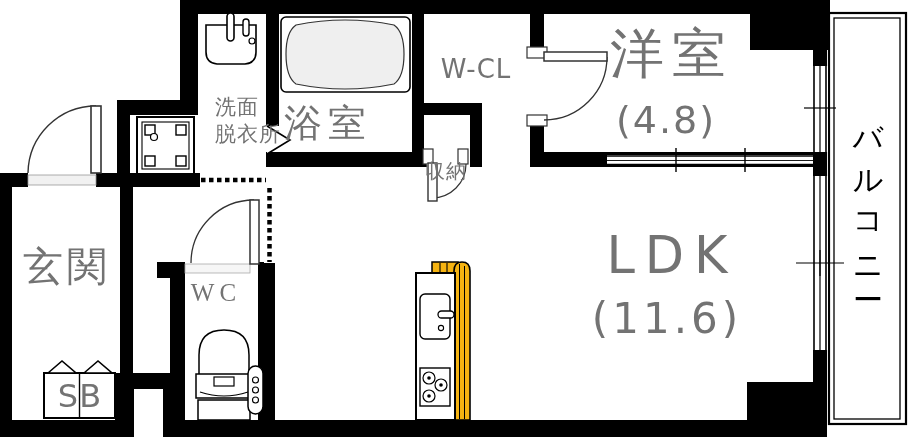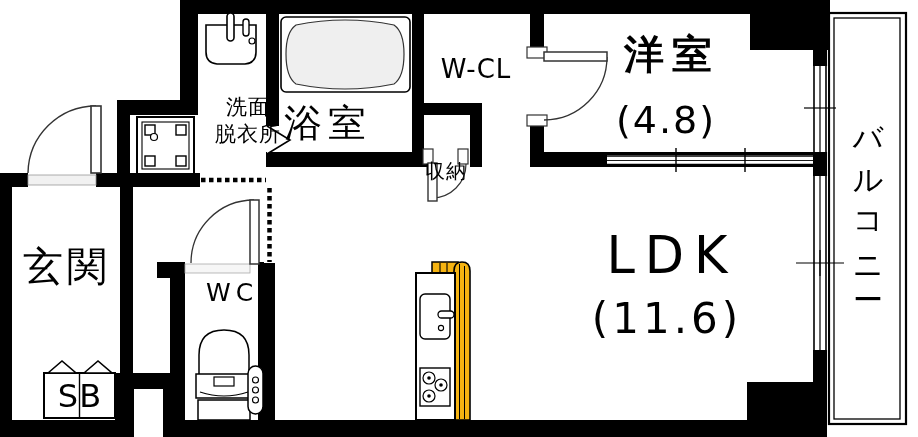--- a/index.html
+++ b/index.html
@@ -7,31 +7,31 @@
     position:relative;
     width:918px;height:437px;
     background:#fff;
     font-family:"DejaVu Sans","Liberation Sans",sans-serif;
     overflow:hidden;
   }
   #plan svg{position:absolute;left:0;top:0;}
   .lbl{
     position:absolute;
     transform:translate(-50%,-50%);
-    color:#000000;
+    color:#737373;
     white-space:nowrap;
-    text-align:center;
+    text-align:left;
     line-height:1.3;
     user-select:none;
   }
   .lbl-washroom{font-size:21px;letter-spacing:1px;}
   .lbl-bath{font-size:38px;letter-spacing:6px;}
   .lbl-wcl{font-size:26px;letter-spacing:1px;}
   .lbl-storage{font-size:20px;letter-spacing:1px;margin-top:35px;}
-  .lbl-western{font-size:40px;letter-spacing:8px;font-weight:bold;}
+  .lbl-western{font-size:54px;letter-spacing:8px;}
   .lbl-western-area{font-size:38px;letter-spacing:2px;}
   .lbl-ldk{font-size:51px;letter-spacing:10px;}
   .lbl-ldk-area{font-size:42px;letter-spacing:4px;}
   .lbl-genkan{font-size:40px;letter-spacing:4px;}
   .lbl-sb{font-size:32px;letter-spacing:1px;}
   .lbl-wc{font-size:25px;letter-spacing:5px;}
   .lbl-balcony{
     position:absolute;
     writing-mode:vertical-rl;
     text-orientation:mixed;
@@ -211,21 +211,21 @@
       <line x1="79.5" y1="373" x2="79.5" y2="418" stroke="#000" stroke-width="1.4"></line>
       <path d="M48,373 L62,361 L76,373 Z" fill="#fff" stroke="#000" stroke-width="1.6"></path>
       <path d="M84,373 L98,361 L112,373 Z" fill="#fff" stroke="#000" stroke-width="1.6"></path>
     </g>
   </svg>
 
   <div class="lbl lbl-sb" style="left:80px;top:397px;">SB</div>
 
   <div class="lbl lbl-genkan" style="left:67px;top:266px;">玄関</div>
 
-  <div class="lbl lbl-wc" style="left:232px;top:293px;">WC</div>
+  <div class="lbl lbl-wc" style="left:216px;top:293px;font-family:Liberation Serif, serif;">WC</div>
 
   <div class="lbl lbl-washroom" style="left:248px;top:121px;">
     <div>洗面</div>
     <div>脱衣所</div>
   </div>
 
   <div class="lbl lbl-bath" style="left:328px;top:124px;">浴室</div>
 
   <div class="lbl lbl-storage" style="left:446px;top:136px;">収納</div>
 

